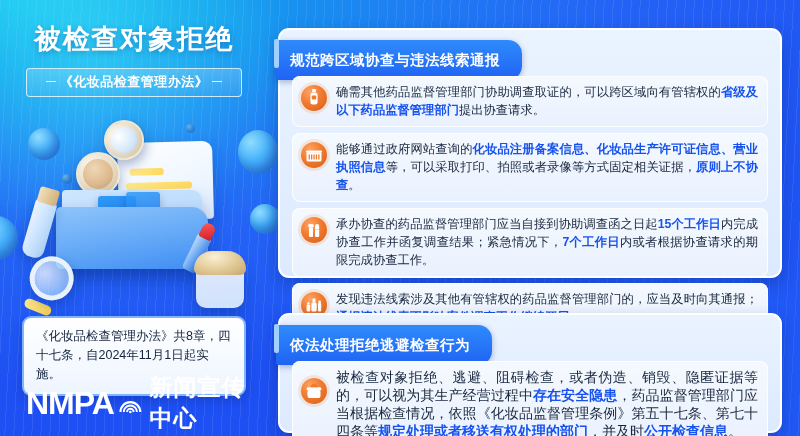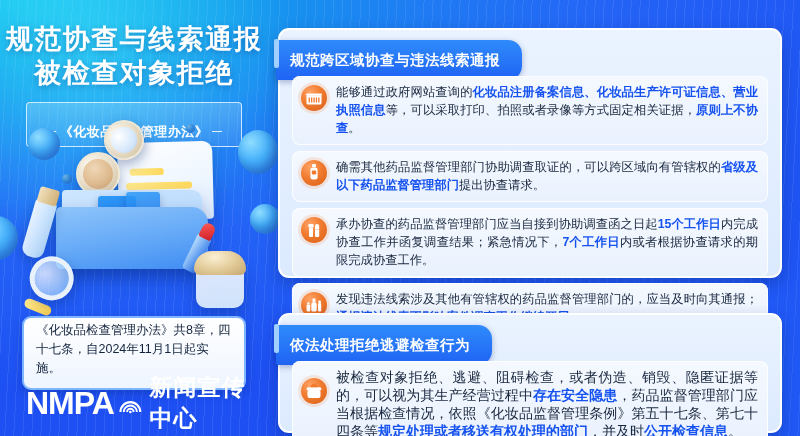--- a/index.html
+++ b/index.html
@@ -41,21 +41,21 @@
   #left { position:absolute; left:0; top:0; width:268px; height:436px; }
 
   .title-wrap { position:absolute; left:0; top:22px; width:268px; text-align:center; }
   .t-line {
     font-size: 27px; font-weight: bold; color:#ffffff; letter-spacing: 1.5px;
     line-height: 34px;
     text-shadow: 0 2px 6px rgba(0,40,120,0.35);
   }
   .subtitle-badge {
     display:inline-block; margin-top: 12px;
-    padding: 20px 15px 5px;
+    padding: 4px 15px 5px;
     border: 1px solid rgba(255,255,255,0.75);
     border-radius: 4px;
     background: linear-gradient(180deg, rgba(255,255,255,0.20), rgba(255,255,255,0.07));
     color:#ffffff; font-size: 13px; font-weight: bold; letter-spacing: .5px;
     white-space: nowrap;
   }
   .sub-dash { display:inline-block; width:10px; height:1px; background:rgba(255,255,255,.85);
               vertical-align: middle; margin: 0 4px 3px; }
 
   
@@ -139,21 +139,21 @@
   }
   .loupe .handle {
     position:absolute; left:-4px; top:40px; width:28px; height:10px; border-radius:5px;
     background: linear-gradient(90deg,#ffe68a,#f6cf52);
     transform: rotate(40deg);
   }
 
   
   .note-box {
     position:absolute; left:22px; top:316px; width:224px;
-    padding: 3px 12px 10px;
+    padding: 9px 12px 10px;
     background: linear-gradient(180deg,#ffffff,#eef5ff);
     border: 2px solid #7fb4ff;
     border-radius: 9px;
     box-shadow: 0 4px 10px rgba(4,28,95,.25);
     color:#14243d; font-size:12.5px; line-height:19px; text-align:left;
   }
   .logo-row { position:absolute; left:26px; top:372px; display:flex; align-items:center; gap:4px; }
   .logo-nmpa {
     font-size: 32px; font-weight: 900; color:#ffffff; letter-spacing:-1px;
     font-family: "Liberation Sans", "DejaVu Sans", sans-serif;
@@ -215,21 +215,20 @@
 <body>
 
 <div id="poster">
   <div id="stripes"></div>
   <div id="glowtl"></div>
   <div id="glowbr"></div>
 
   <div id="left">
 
     <div class="title-wrap">
-      <div class="t-line">规范协查与线索通报</div>
       <div class="t-line">被检查对象拒绝</div>
       <div>
         <span class="subtitle-badge">
           <span class="sub-dash"></span><span>《化妆品检查管理办法》</span><span class="sub-dash"></span>
         </span>
       </div>
     </div>
 
     <div id="art">
       <div class="bub" style="left:28px;top:16px;width:32px;height:32px;"></div>
@@ -292,52 +291,52 @@
   <div id="right">
 
     <div class="panel" id="panel1">
       <div class="pill">规范跨区域协查与违法线索通报</div>
       <div class="items">
 
         <div class="item">
           <span class="ico">
             <svg viewBox="0 0 26 26">
                 <g fill="#ffffff">
+              <rect x="11" y="4" width="4" height="3.2" rx="1"></rect>
+              <rect x="9.4" y="7.6" width="7.2" height="12" rx="2.4"></rect>
+              <rect x="10.8" y="10.4" width="4.4" height="4" rx="1" fill="#f07a2e"></rect>
+            </g>
+              </svg>
+          </span>
+          <span class="txt"><span>确需其他药品监督管理部门协助调查取证的，可以跨区域向有管辖权的</span><b class="hl">省级及以下药品监督管理部门</b><span>提出协查请求。</span></span>
+        </div>
+
+        <div class="item">
+          <span class="ico">
+            <svg viewBox="0 0 26 26">
+                <g fill="#ffffff">
               <path d="M5.5 10.5h15v7.5a1.5 1.5 0 0 1-1.5 1.5H7a1.5 1.5 0 0 1-1.5-1.5z"></path>
               <rect x="5" y="8.4" width="16" height="2.3" rx="1.1"></rect>
               <g fill="#f07a2e">
                 <rect x="7.6" y="12.5" width="1.3" height="5"></rect>
                     <rect x="10" y="12.5" width="1.3" height="5"></rect>
                 <rect x="12.4" y="12.5" width="1.3" height="5"></rect>
                     <rect x="14.8" y="12.5" width="1.3" height="5"></rect>
                 <rect x="17.2" y="12.5" width="1.3" height="5"></rect>
               </g>
             </g>
               </svg>
           </span>
           <span class="txt"><span>能够通过政府网站查询的</span><b class="hl">化妆品注册备案信息、化妆品生产许可证信息、营业执照信息</b><span>等，可以采取打印、拍照或者录像等方式固定相关证据，</span><b class="hl">原则上不协查</b><span>。</span></span>
         </div>
 
         <div class="item">
           <span class="ico">
             <svg viewBox="0 0 26 26">
                 <g fill="#ffffff">
-              <rect x="11" y="4" width="4" height="3.2" rx="1"></rect>
-              <rect x="9.4" y="7.6" width="7.2" height="12" rx="2.4"></rect>
-              <rect x="10.8" y="10.4" width="4.4" height="4" rx="1" fill="#f07a2e"></rect>
-            </g>
-              </svg>
-          </span>
-          <span class="txt"><span>确需其他药品监督管理部门协助调查取证的，可以跨区域向有管辖权的</span><b class="hl">省级及以下药品监督管理部门</b><span>提出协查请求。</span></span>
-        </div>
-
-        <div class="item">
-          <span class="ico">
-            <svg viewBox="0 0 26 26">
-                <g fill="#ffffff">
               <rect x="8" y="10.5" width="4" height="9.5" rx="1"></rect>
               <rect x="7.4" y="7" width="5.2" height="3.6" rx="1.2"></rect>
               <rect x="14" y="12.5" width="4.2" height="7.5" rx="1"></rect>
               <path d="M14 12.5h4.2V9.2a2.1 2.1 0 0 0-4.2 0z"></path>
             </g>
               </svg>
           </span>
           <span class="txt"><span>承办协查的药品监督管理部门应当自接到协助调查函之日起</span><b class="hl">15个工作日</b><span>内完成协查工作并函复调查结果；紧急情况下，</span><b class="hl">7个工作日</b><span>内或者根据协查请求的期限完成协查工作。</span></span>
         </div>
 

